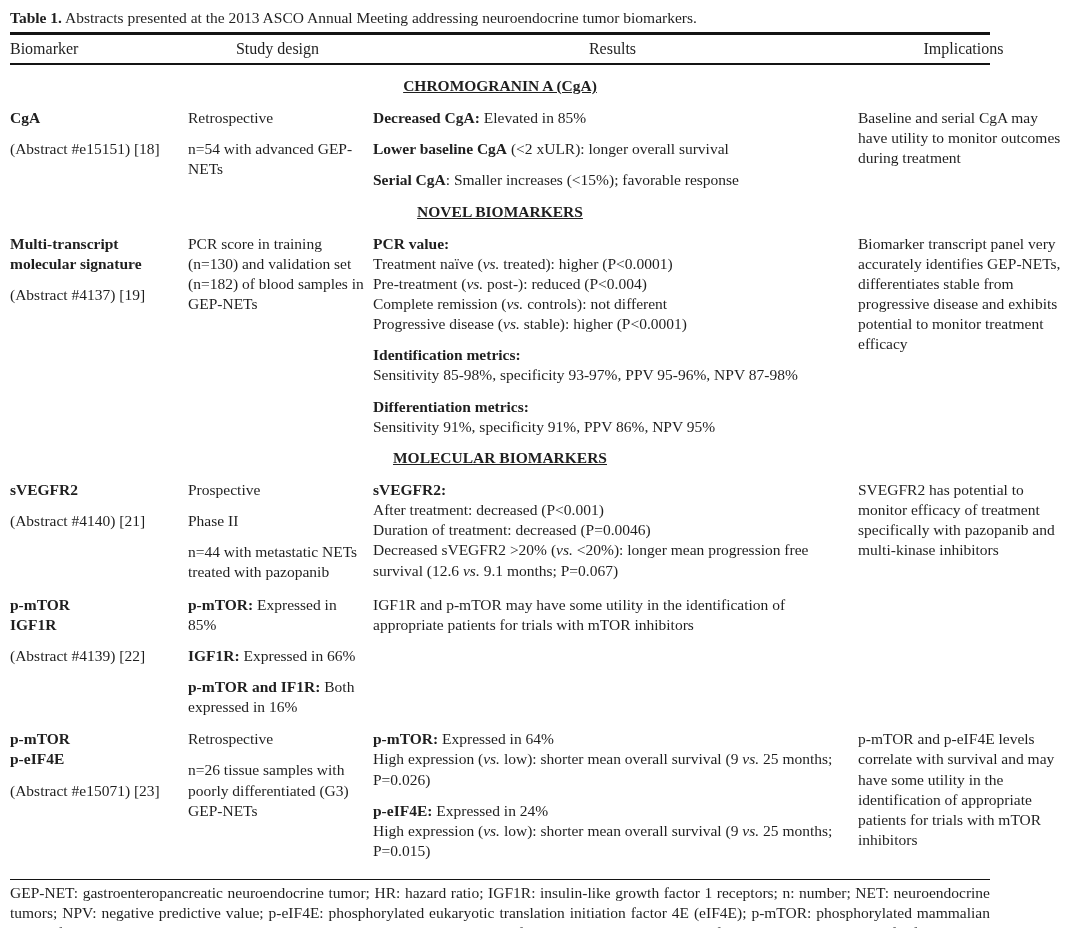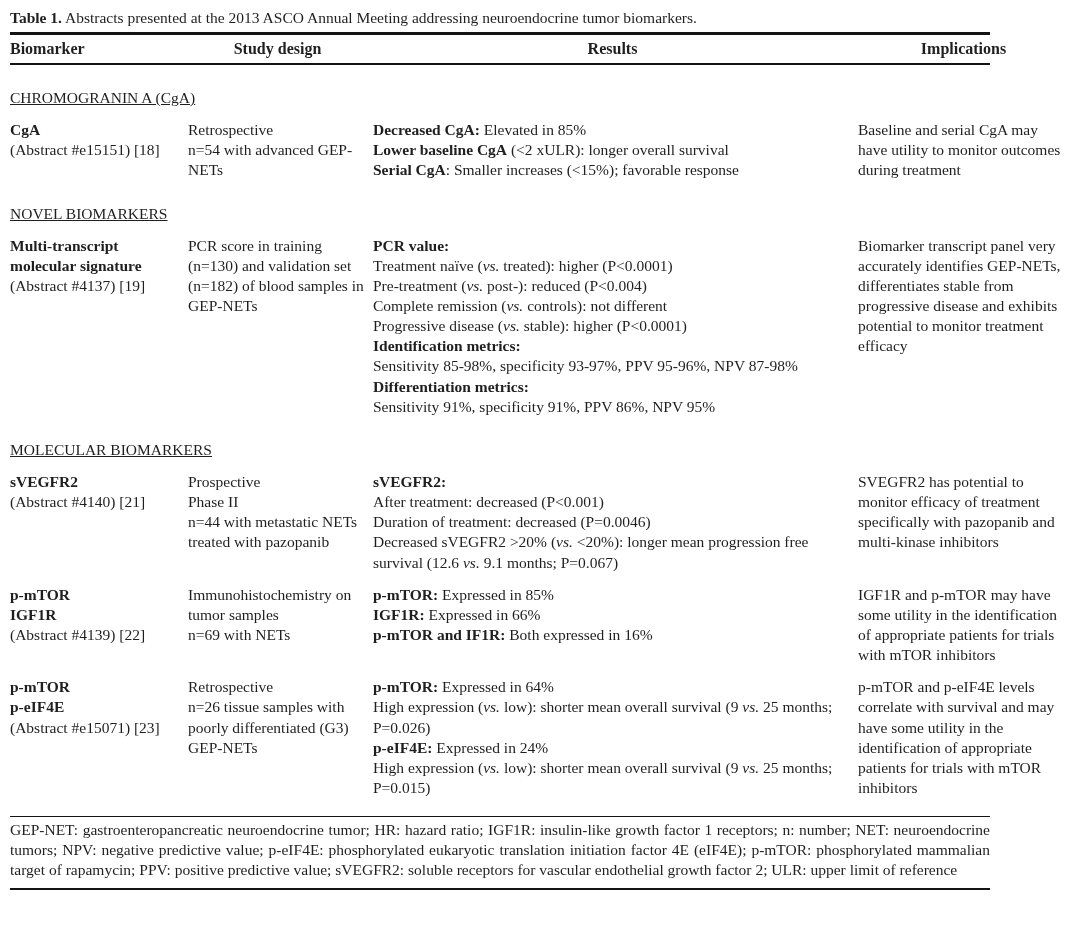--- a/index.html
+++ b/index.html
@@ -14,40 +14,41 @@
     line-height: 1.3;
   }
   .b { font-weight: bold; }
   .i { font-style: italic; }
   .title { padding: 2px 0 4px 0; border-bottom: 3px solid #141414; }
   .thead {
     display: grid;
     grid-template-columns: 175px 185px 485px 217px;
     padding: 4px 0 3px 0;
     border-bottom: 2px solid #141414;
-    font-weight: bold;
+    font-weight: normal;
     font-size: 16px;
   }
   .th { text-align: center; }
   .th.first { text-align: left; }
   .section-heading {
-    font-weight: normal;
+    font-weight: bold;
     text-decoration: underline;
-    margin: 23px 0 0 0;
+    margin: 11px 0 0 0;
+    text-align: center;
   }
   .trow {
     display: grid;
     grid-template-columns: 175px 185px 485px 217px;
     align-items: start;
     margin: 12px 0 6px 0;
   }
   .cell { padding: 0 3px; box-sizing: border-box; }
   .cell-biomarker { text-align: left; padding-left: 0; }
   .cell-study-design, .cell-results, .cell-implications { text-align: left; }
-  .block + .block { }
+  .block + .block { margin-top: 11px; }
   .footnote {
     margin-top: 18px;
     border-top: 1.5px solid #141414;
     border-bottom: 2.5px solid #141414;
     padding: 3px 0 7px 0;
     text-align: justify;
   }
 </style>
 </head>
 <body>
@@ -177,28 +178,20 @@
       <div class="trow">
         <div class="cell cell-biomarker">
           <div class="block">
             <div class="line"><span class="b seg">p-mTOR</span></div>
             <div class="line"><span class="b seg">IGF1R</span></div>
           </div>
           <div class="block">
             <div class="line"><span class="seg">(Abstract #4139) [22]</span></div>
           </div>
         </div>
-        <div class="cell cell-study-design">
-          <div class="block">
-            <div class="line"><span class="seg">Immunohistochemistry on tumor samples</span></div>
-          </div>
-          <div class="block">
-            <div class="line"><span class="seg">n=69 with NETs</span></div>
-          </div>
-        </div>
         <div class="cell cell-results">
           <div class="block">
             <div class="line"><span class="b seg">p-mTOR:</span><span class="seg"> Expressed in 85%</span></div>
           </div>
           <div class="block">
             <div class="line"><span class="b seg">IGF1R:</span><span class="seg"> Expressed in 66%</span></div>
           </div>
           <div class="block">
             <div class="line"><span class="b seg">p-mTOR and IF1R:</span><span class="seg"> Both expressed in 16%</span></div>
           </div>

